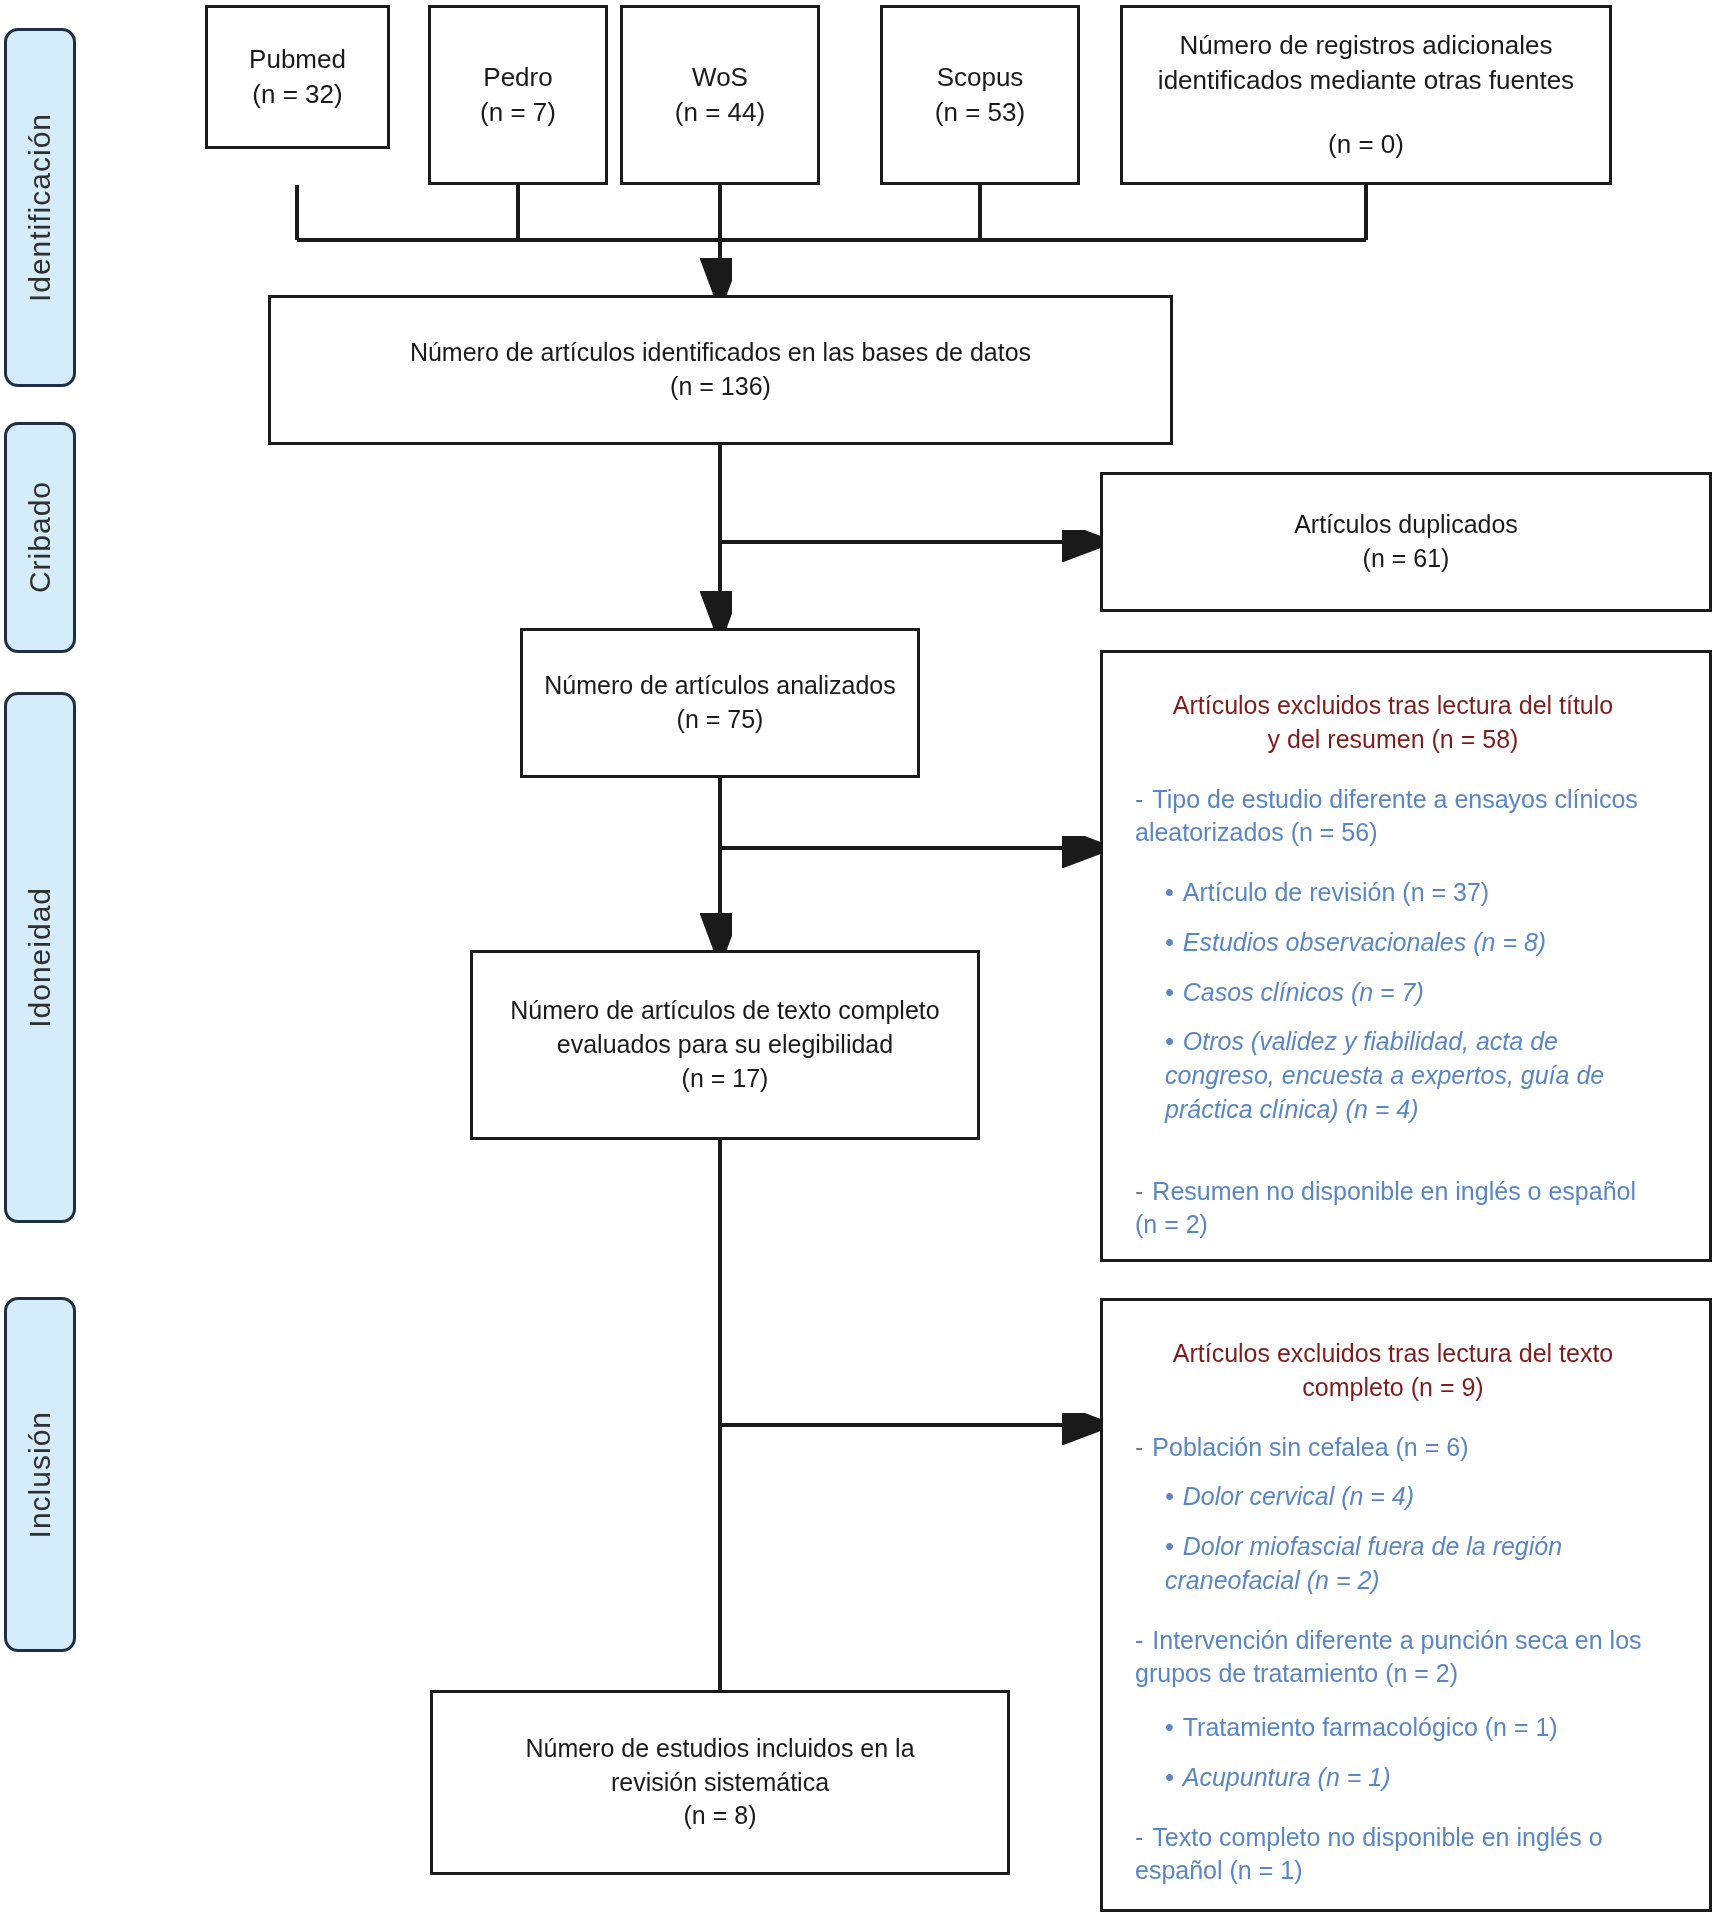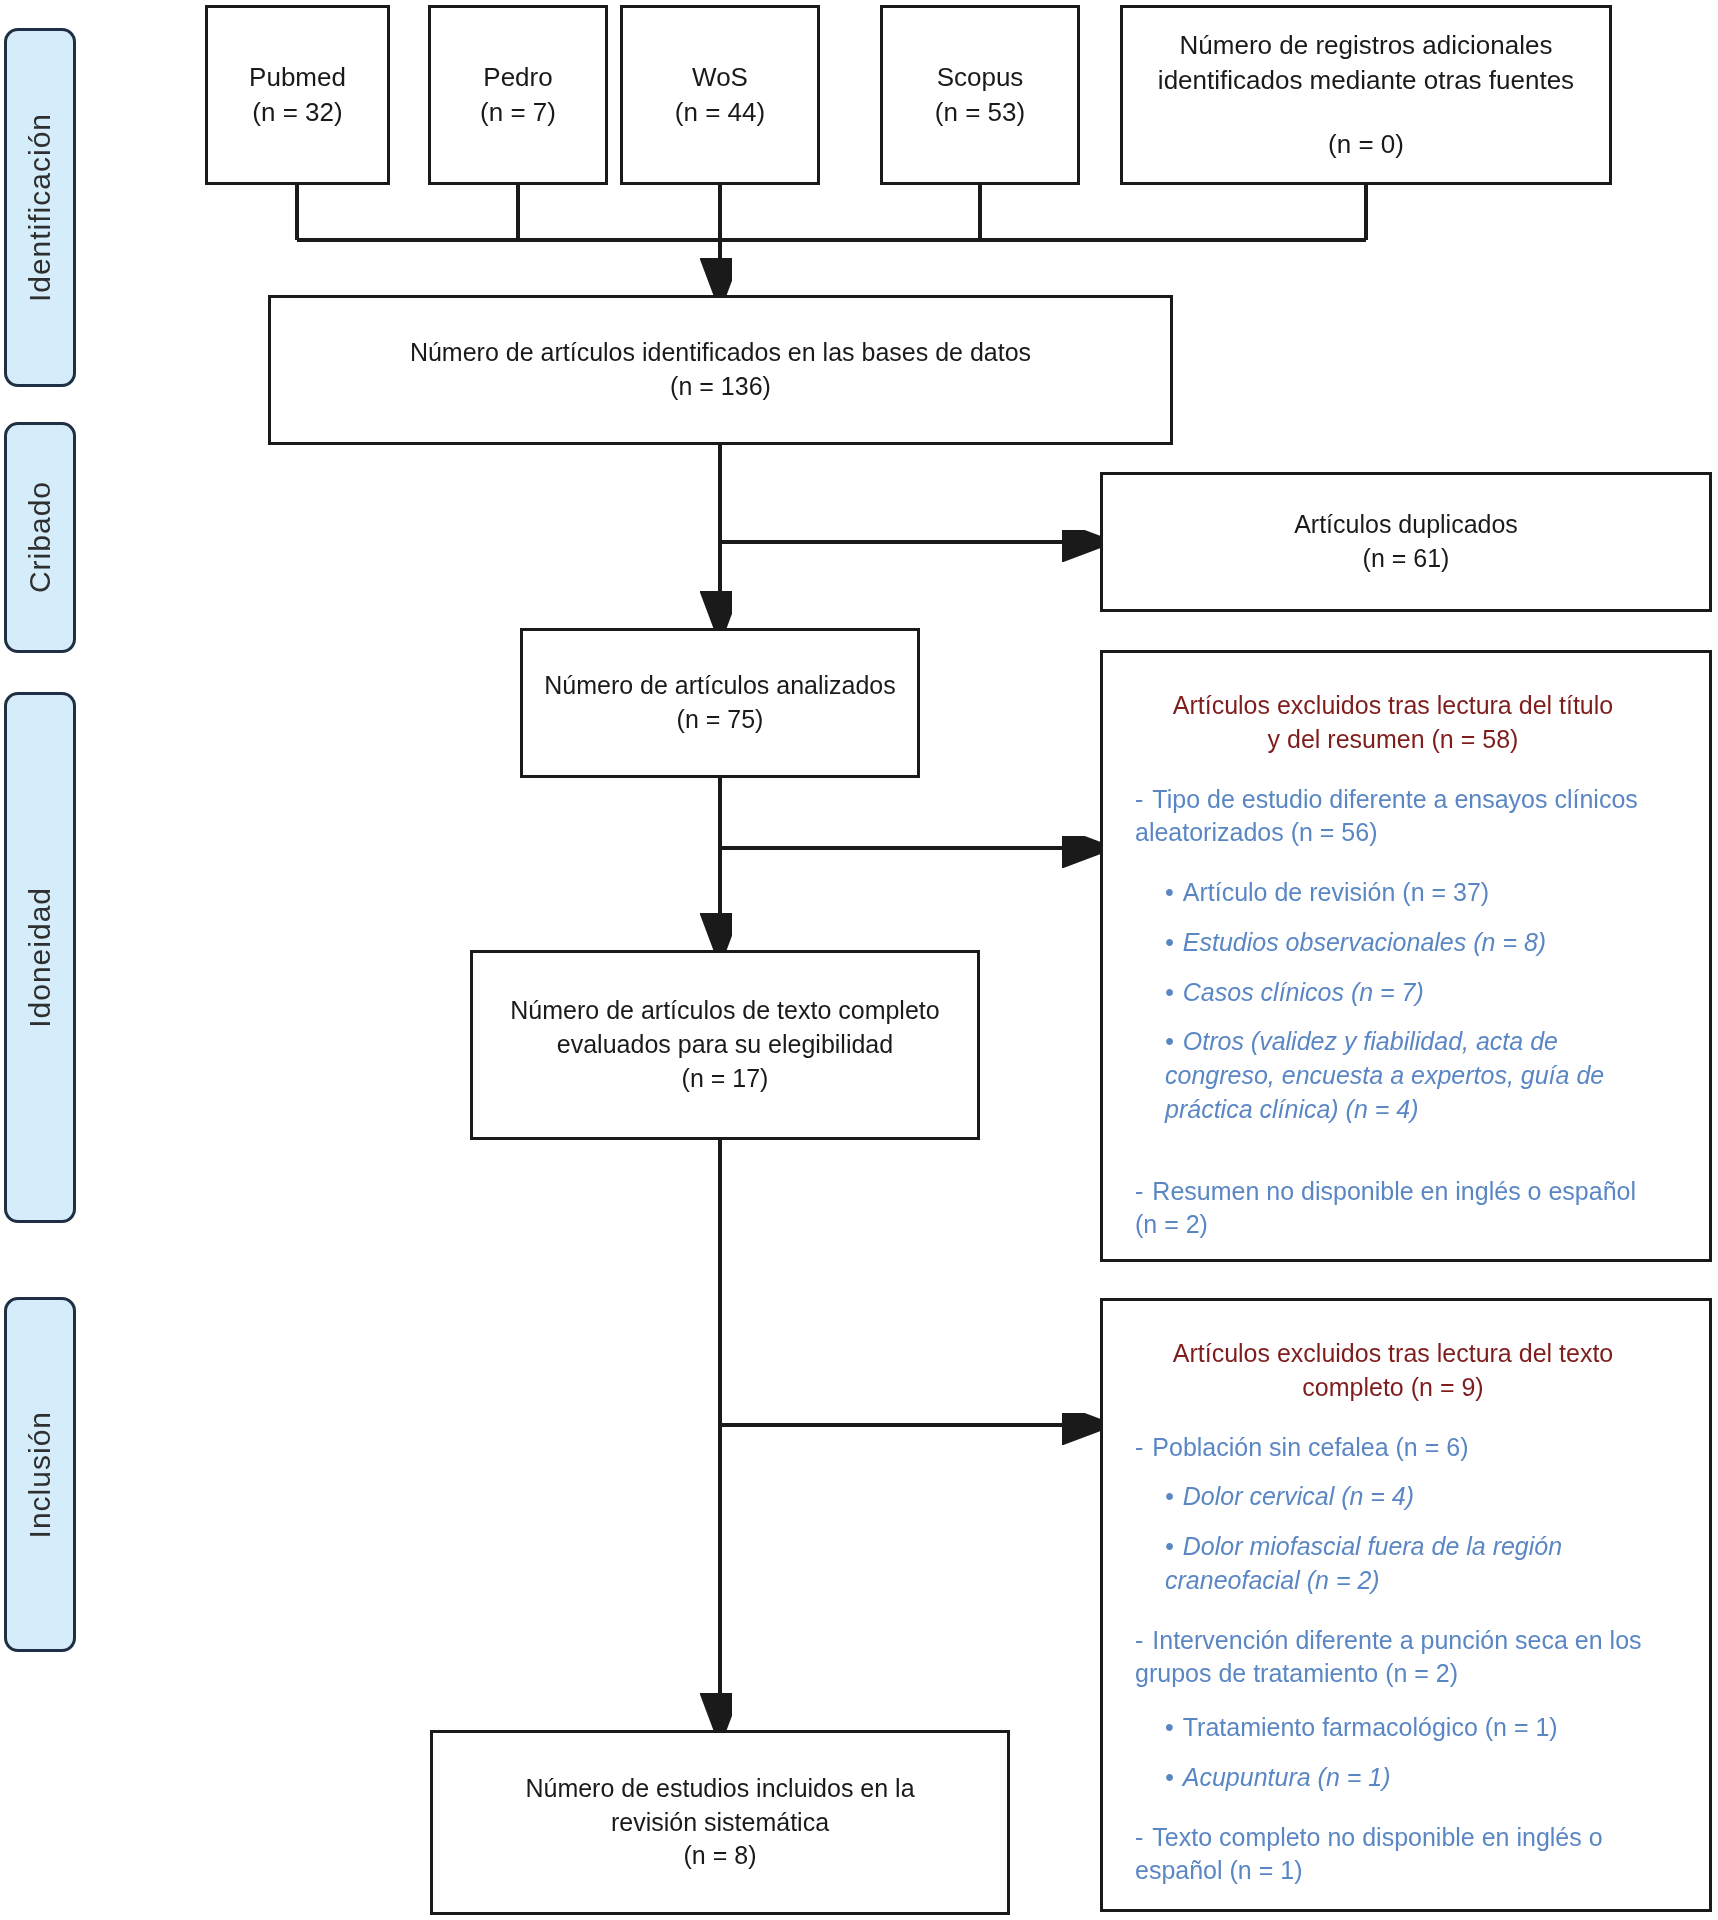--- a/index.html
+++ b/index.html
@@ -85,21 +85,21 @@
   <div class="tab" style="top:422px;height:231px;">
     <span class="vtext">Cribado</span>
   </div>
   <div class="tab" style="top:692px;height:531px;">
     <span class="vtext">Idoneidad</span>
   </div>
   <div class="tab" style="top:1297px;height:355px;">
     <span class="vtext">Inclusión</span>
   </div>
 
-  <div class="fbox src" style="left:205px;top:5px;width:185px;height:180px;">
+  <div class="fbox src" style="left:205px;top:5px;width:185px;height:144px;">
     <span class="bt">Pubmed</span>
     <span class="bc">(n = 32)</span>
   </div>
   <div class="fbox src" style="left:428px;top:5px;width:180px;height:180px;">
     <span class="bt">Pedro</span>
     <span class="bc">(n = 7)</span>
   </div>
   <div class="fbox src" style="left:620px;top:5px;width:200px;height:180px;">
     <span class="bt">WoS</span>
     <span class="bc">(n = 44)</span>
@@ -173,18 +173,18 @@
       <span class="mk">•</span><span>Tratamiento farmacológico (n = 1)</span>
     </div>
     <div class="it b m16">
       <span class="mk">•</span><span>Acupuntura (n = 1)</span>
     </div>
     <div class="it m26">
       <span class="mk">-</span><span>Texto completo no disponible en inglés o español (n = 1)</span>
     </div>
   </div>
 
-  <div class="fbox" style="left:430px;top:1690px;width:580px;height:185px;margin-top:40px;">
+  <div class="fbox" style="left:430px;top:1690px;width:580px;height:185px;">
     <span class="bt maxw395">Número de estudios incluidos en la revisión sistemática</span>
     <span class="bc">(n = 8)</span>
   </div>
 
 </div>
 
 </body></html>

